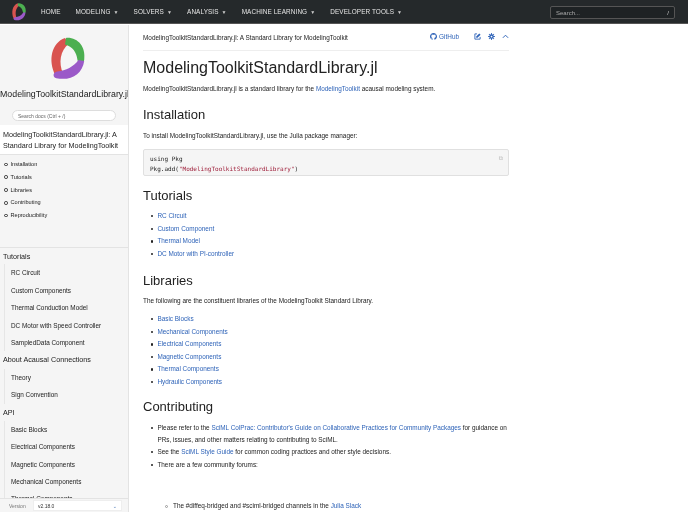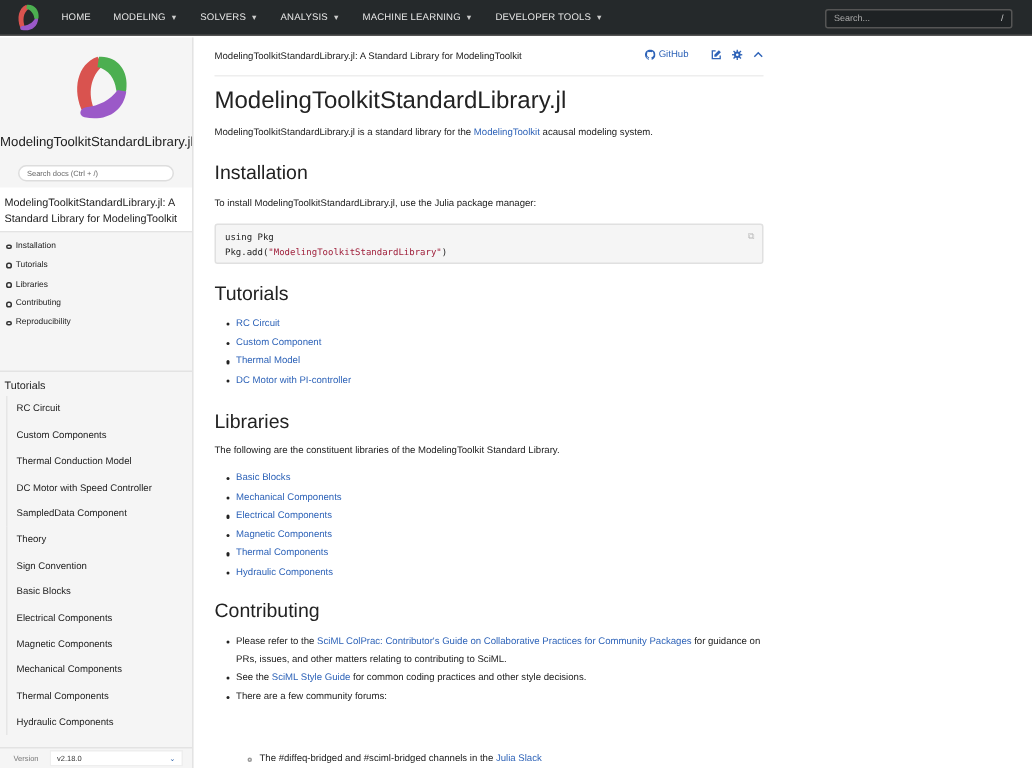--- a/index.html
+++ b/index.html
@@ -199,24 +199,26 @@
   </div>
   <div class="side-nav">
     <div class="side-section first">Tutorials</div>
     <div class="side-sub">
       <div class="side-sub-item">RC Circuit</div>
       <div class="side-sub-item">Custom Components</div>
       <div class="side-sub-item">Thermal Conduction Model</div>
       <div class="side-sub-item">DC Motor with Speed Controller</div>
       <div class="side-sub-item">SampledData Component</div>
     </div>
+    <div class="side-section">About Acausal Connections</div>
     <div class="side-sub">
       <div class="side-sub-item">Theory</div>
       <div class="side-sub-item">Sign Convention</div>
     </div>
+    <div class="side-section">API</div>
     <div class="side-sub">
       <div class="side-sub-item">Basic Blocks</div>
       <div class="side-sub-item">Electrical Components</div>
       <div class="side-sub-item">Magnetic Components</div>
       <div class="side-sub-item">Mechanical Components</div>
       <div class="side-sub-item">Thermal Components</div>
       <div class="side-sub-item">Hydraulic Components</div>
     </div>
   </div>
   <div class="side-version">

